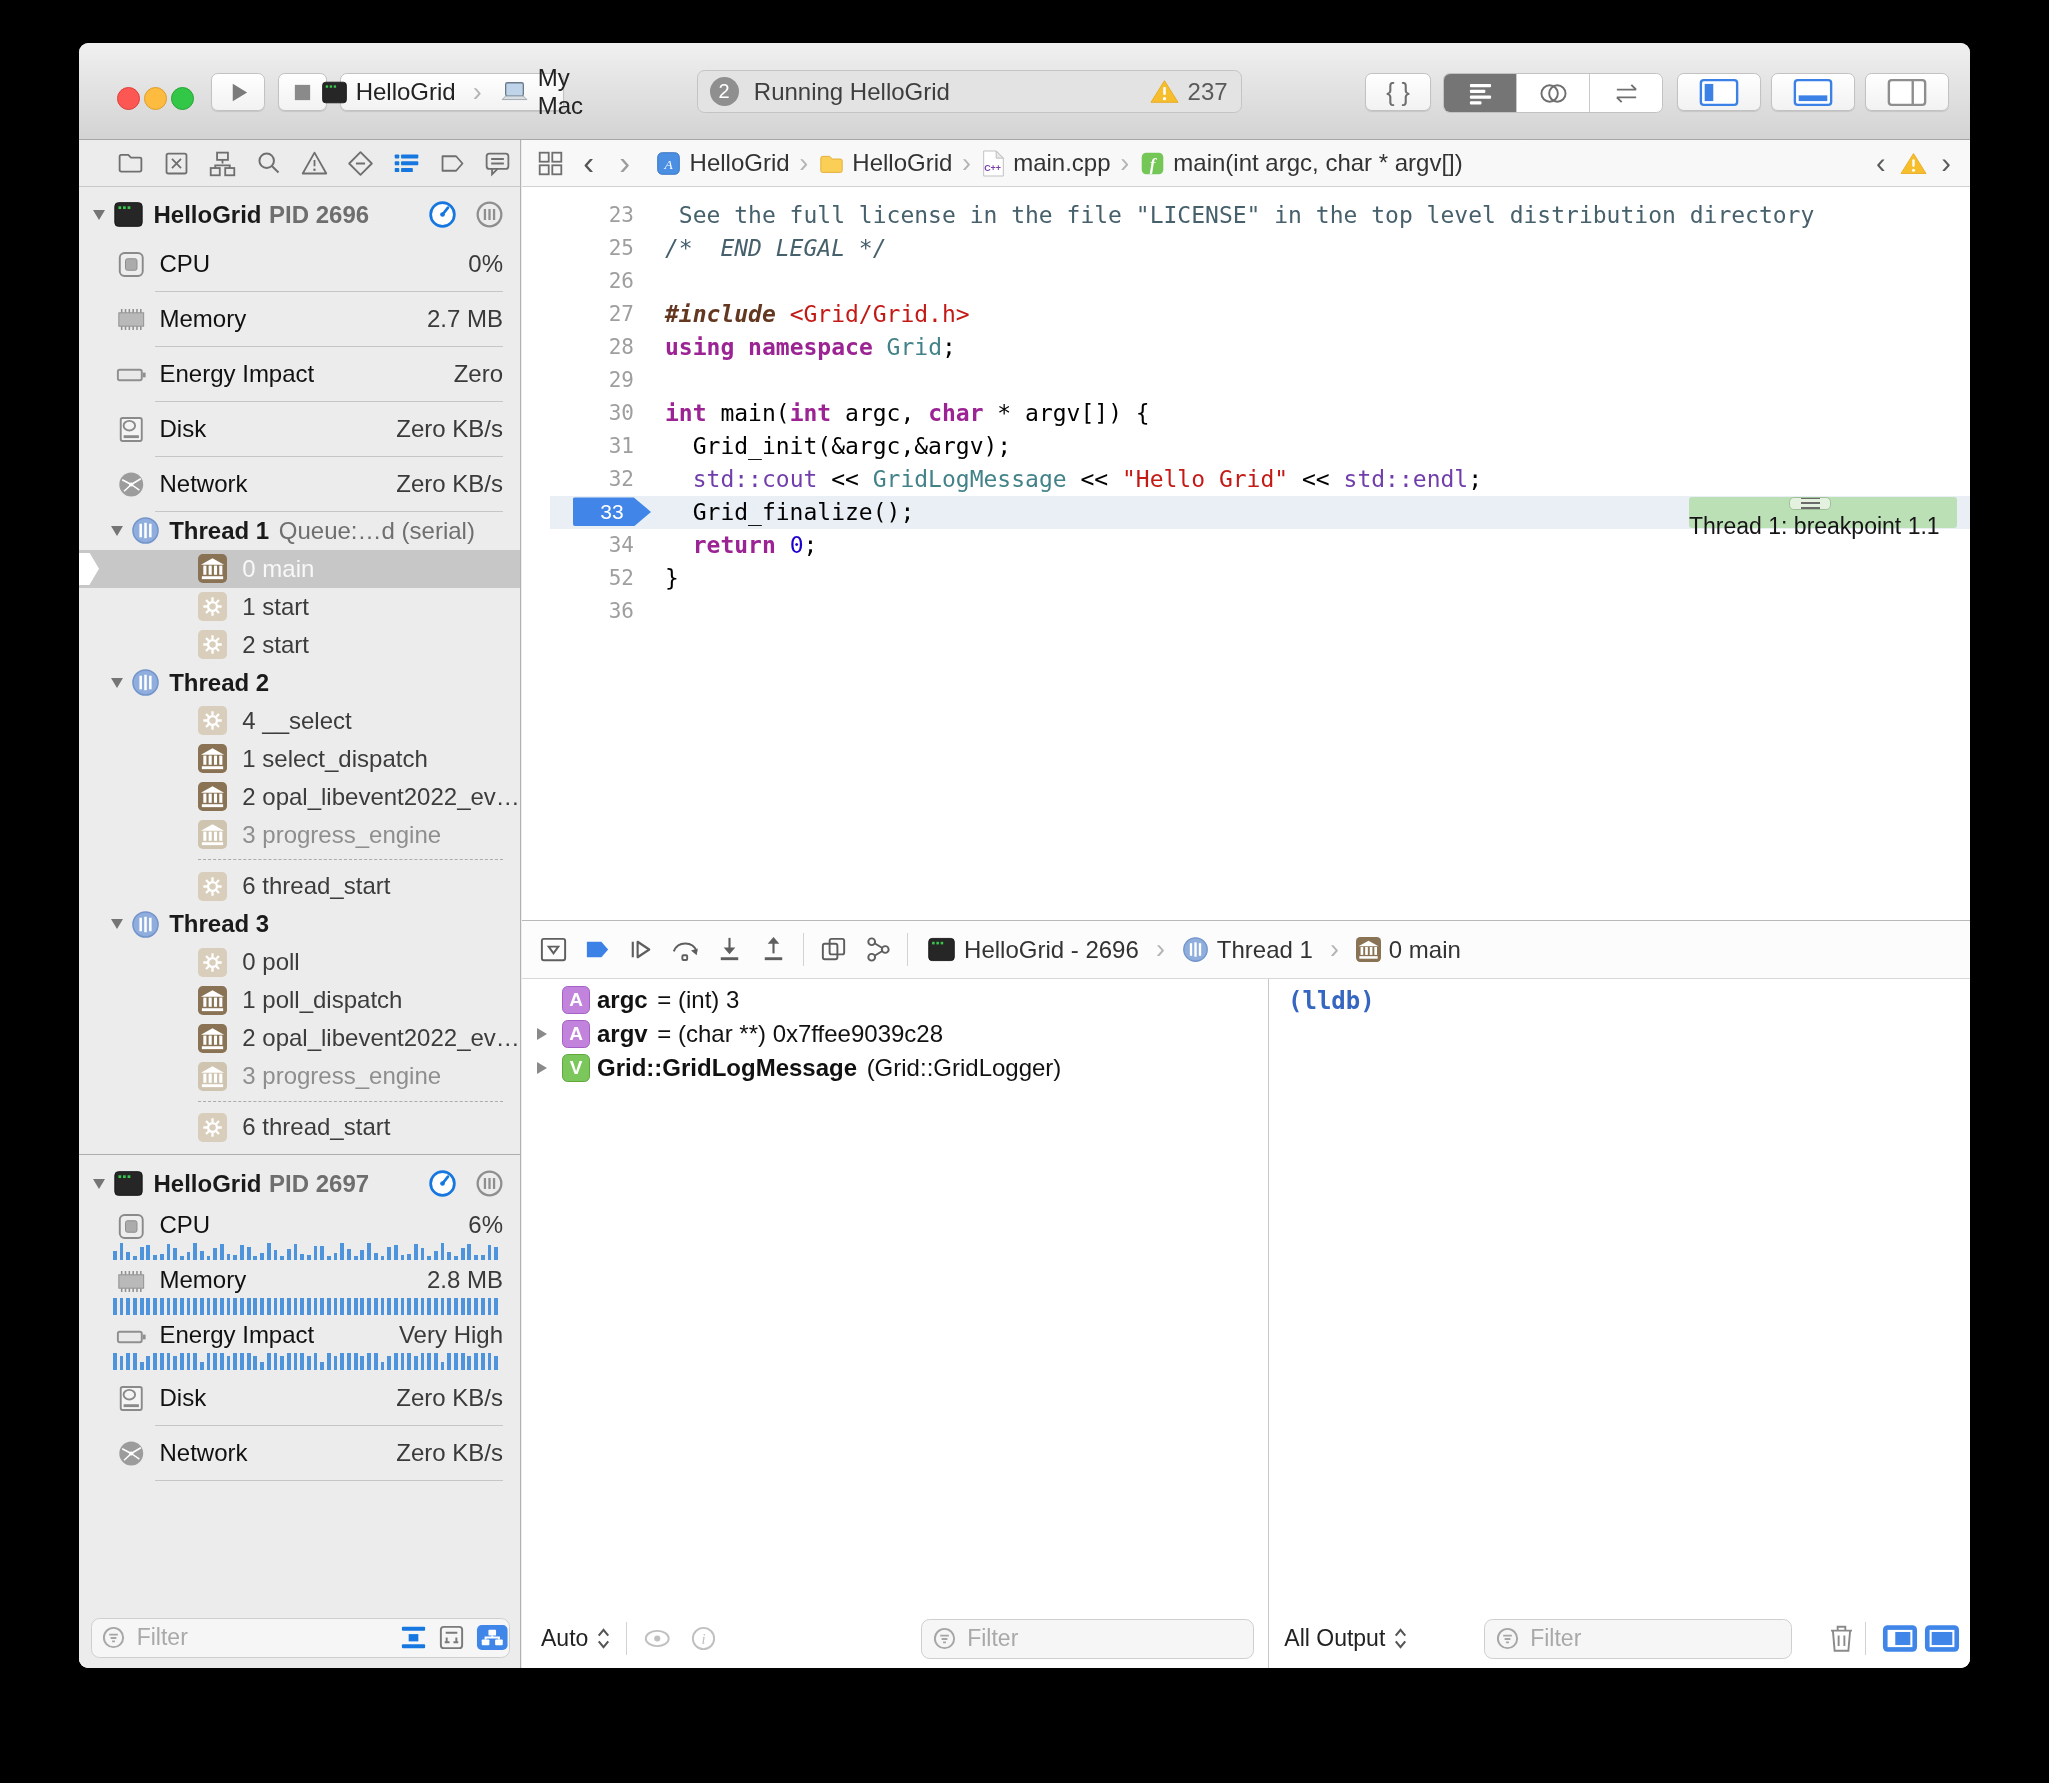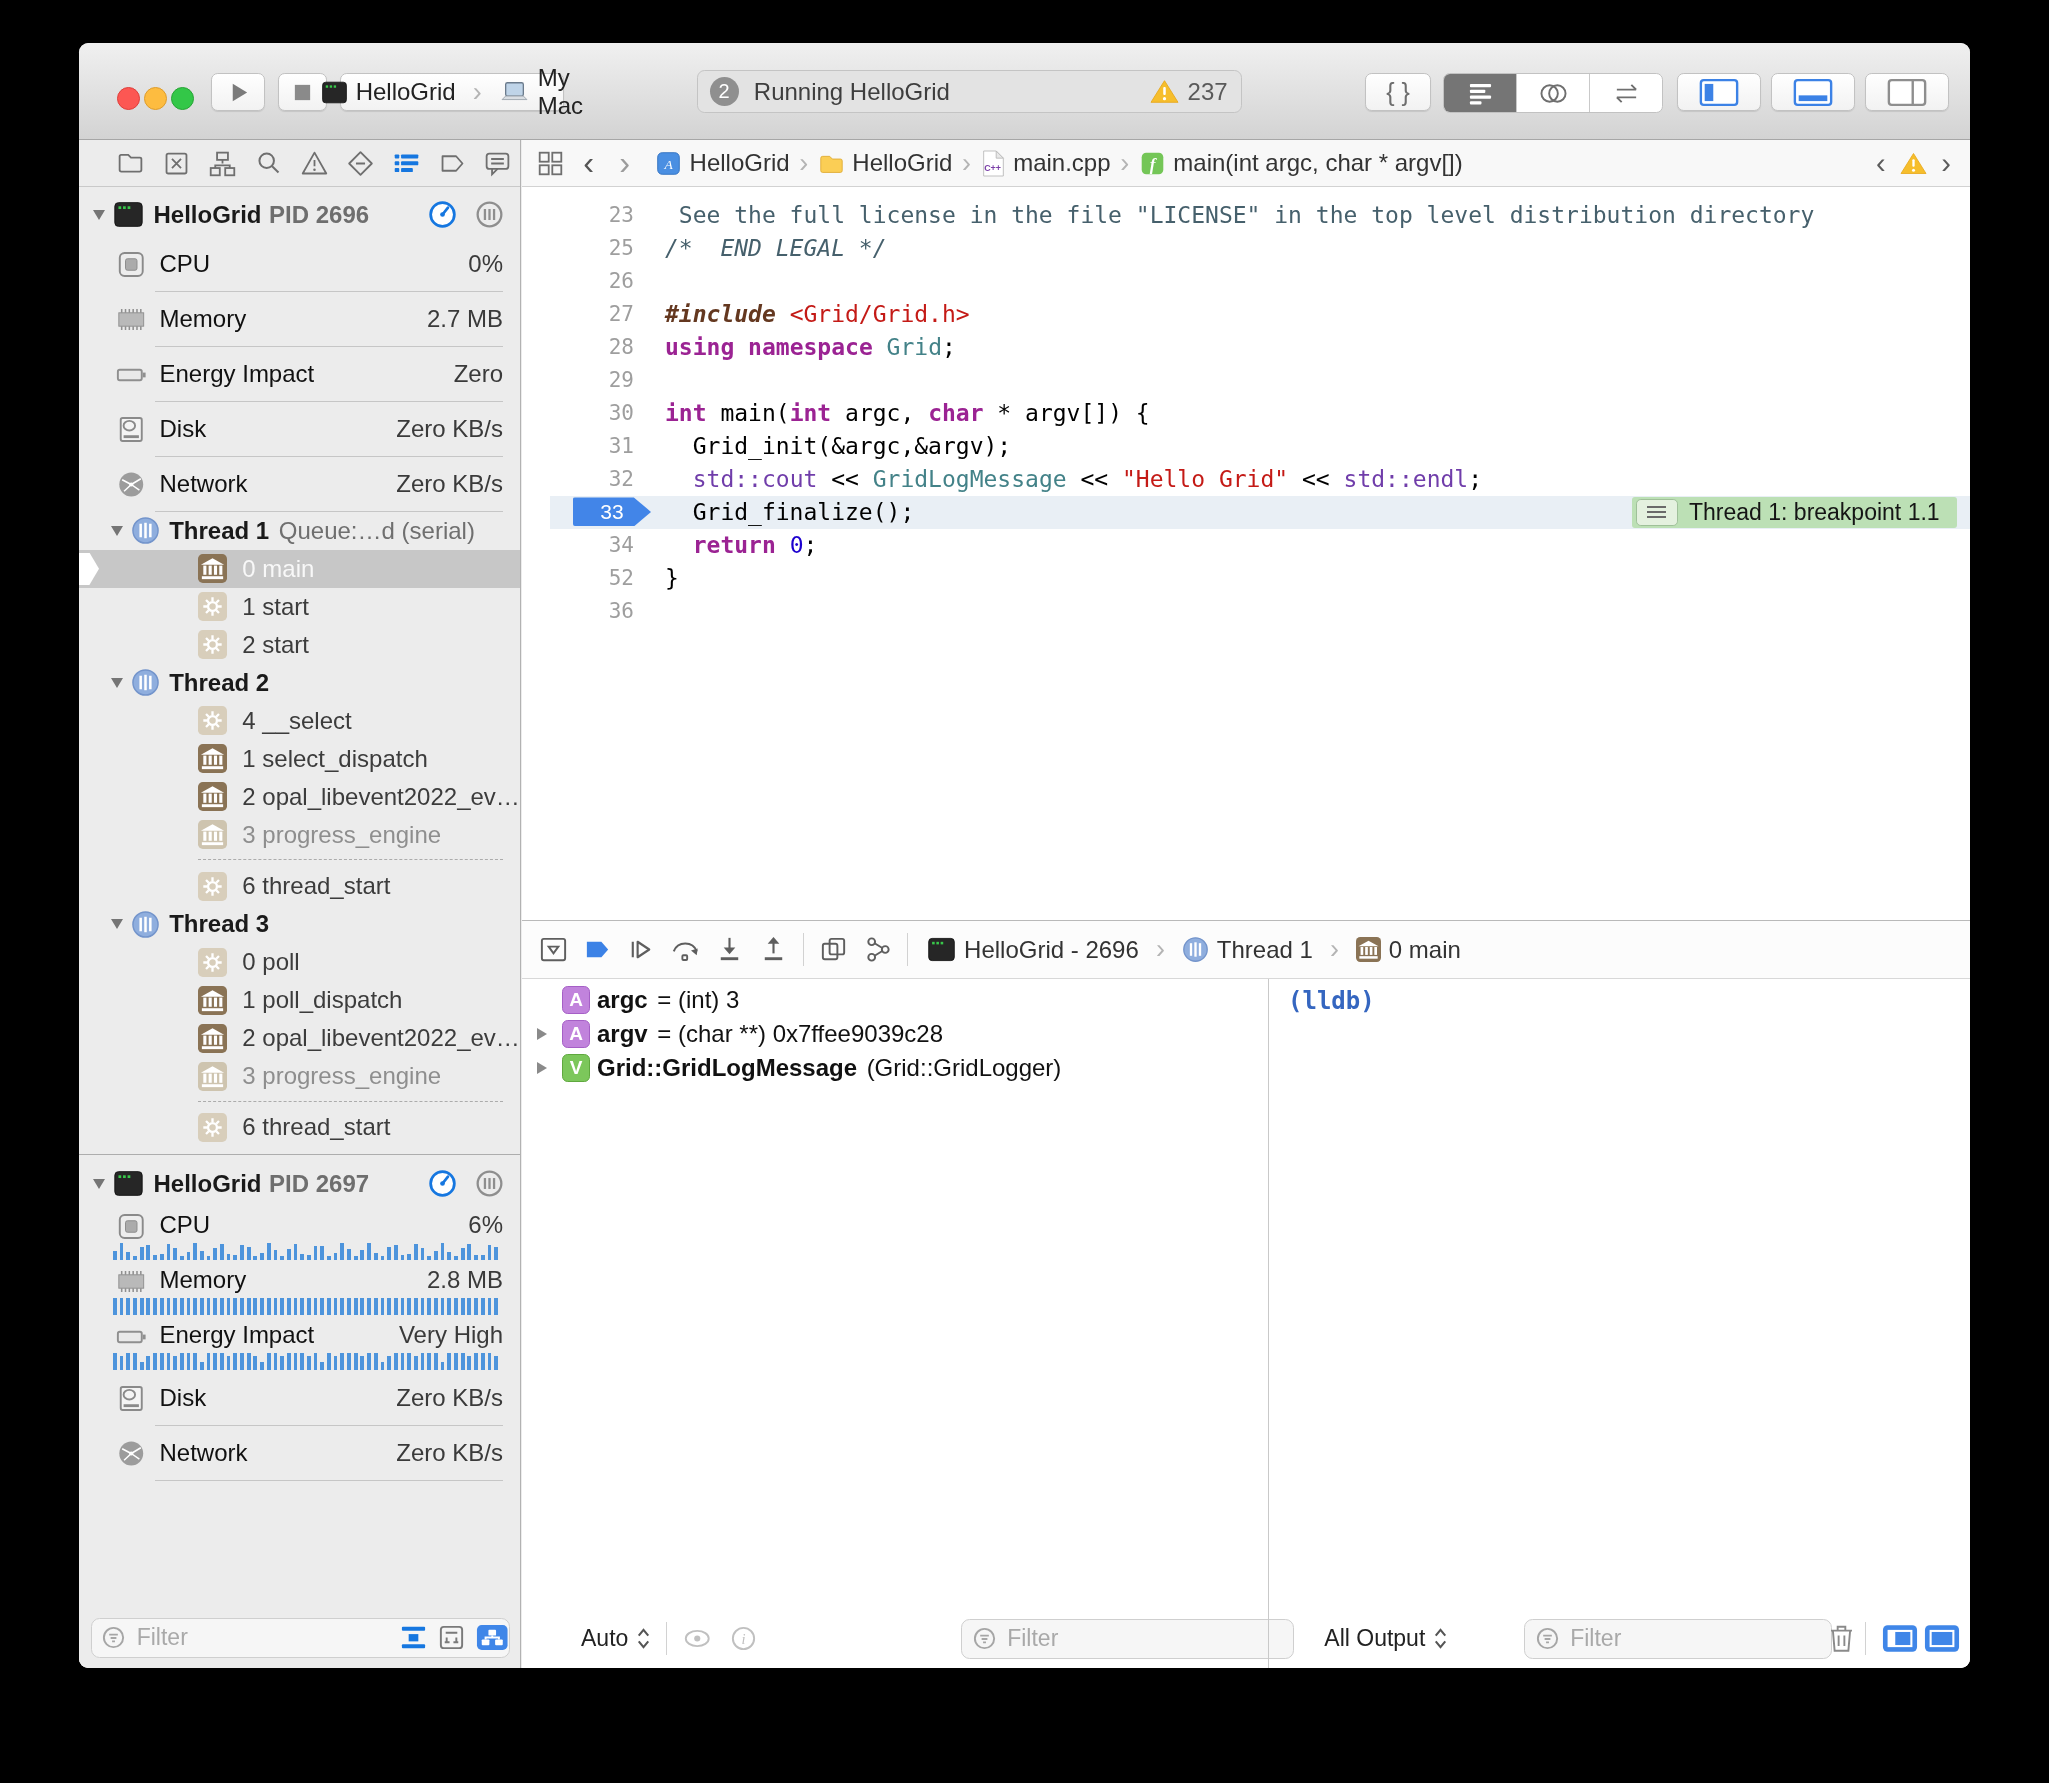--- a/index.html
+++ b/index.html
@@ -63,21 +63,21 @@
   .jumpbar{position:absolute;top:0;left:0;right:0;height:46px;background:#F8F8F8;border-bottom:1px solid #D2D2D2;display:flex;align-items:center;font-size:24px;color:#333;}
   .jb-sep{color:#B4B4B4;font-size:27px;margin:0 9.6px;}
   .jumpbar .crumb{display:flex;align-items:center;gap:7.6px;}
   .jb-right{margin-left:auto;display:flex;align-items:center;gap:13.4px;padding-right:19px;color:#5C5C5C;font-size:29px;}
   .code-area{position:absolute;top:47px;left:0;right:0;height:732px;overflow:hidden;font-family:"DejaVu Sans Mono",monospace;font-size:23px;padding-top:11.5px;margin-left:28px;}
   .code-row{position:relative;height:33px;line-height:33px;white-space:pre;}
   .code-row .gut{position:absolute;left:0;width:84px;text-align:right;color:#9E9E9E;font-size:21px;}
   .code-row .ct{position:absolute;left:115px;top:0;}
   .code-row.hl{background:var(--line-highlight);}
   .bpmark{position:absolute;left:23px;top:1.9px;width:78px;height:29px;background:var(--breakpoint-blue);clip-path:polygon(0 0,78% 0,100% 50%,78% 100%,0 100%);color:#fff;font-family:"Liberation Sans",sans-serif;font-size:21px;text-align:center;line-height:29px;border-radius:1.9px;}
-  .annot{position:absolute;right:13.4px;top:1px;height:31px;background:var(--annotation-green);border-radius:2.9px;display:flex;align-items:center;font-family:"Liberation Sans",sans-serif;font-size:23px;color:#151515;padding-right:17px;}
+  .annot{position:absolute;right:13.4px;top:1px;height:31px;background:var(--annotation-green);border-radius:2.9px;display:flex;align-items:center;font-family:"Liberation Sans",sans-serif;font-size:23px;color:#151515;padding-right:17px;flex-direction:column;}
   .annot-btn{width:40px;height:25px;background:#E4F1DF;border:1px solid #9FC099;border-radius:4.8px;margin:0 11.5px 0 3.8px;display:flex;flex-direction:column;align-items:center;justify-content:center;gap:2.9px;}
   .annot-btn i{display:block;width:19px;height:1.9px;background:#6A6A6A;}
   .c-comment{color:var(--syntax-comment);}
   .c-comment.it{font-style:italic;}
   .c-keyword{color:var(--syntax-keyword);font-weight:bold;}
   .c-preproc{color:var(--syntax-preproc);font-weight:bold;font-style:italic;}
   .c-string{color:var(--syntax-string);}
   .c-number{color:var(--syntax-number);}
   .c-type{color:var(--syntax-type);}
   .c-std{color:var(--syntax-std);}
@@ -91,21 +91,21 @@
   .vars-pane{position:absolute;left:0;top:0;bottom:0;width:746px;}
   .console-pane{position:absolute;left:746px;top:0;right:0;bottom:0;border-left:1px solid #C9C9C9;}
   .vrow{position:relative;height:34px;display:flex;align-items:center;font-size:24px;color:#111;}
   .vdisc{position:absolute;left:15.3px;width:0;height:0;border-left:10.5px solid #8A8A8A;border-top:6.7px solid transparent;border-bottom:6.7px solid transparent;}
   .vbadge{position:absolute;left:40px;width:26px;height:26px;border-radius:5.7px;color:#fff;font-weight:bold;font-size:19px;display:flex;align-items:center;justify-content:center;}
   .vbadge.A{background:#C183DC;border:1px solid #A55FC6;}
   .vbadge.V{background:#7CC75B;border:1px solid #5FA83E;}
   .vname{margin-left:75px;font-weight:bold;}
   .vrest{margin-left:9.6px;}
   .lldb{position:absolute;left:19px;top:7.6px;font-family:"DejaVu Sans Mono",monospace;font-size:24px;color:var(--console-prompt);font-weight:bold;}
-  .pane-footer{position:absolute;bottom:0;left:0;right:0;height:59px;display:flex;align-items:center;font-size:23px;color:#222;margin-left:40px;}
+  .pane-footer{position:absolute;bottom:0;left:0;right:0;height:59px;display:flex;align-items:center;font-size:23px;color:#222;}
   .popup{display:flex;align-items:center;gap:5.7px;}
   
   svg{display:block;}
 </style>
 </head>
 <body>
 
 <div class="window">
 
   <div class="titlebar">

